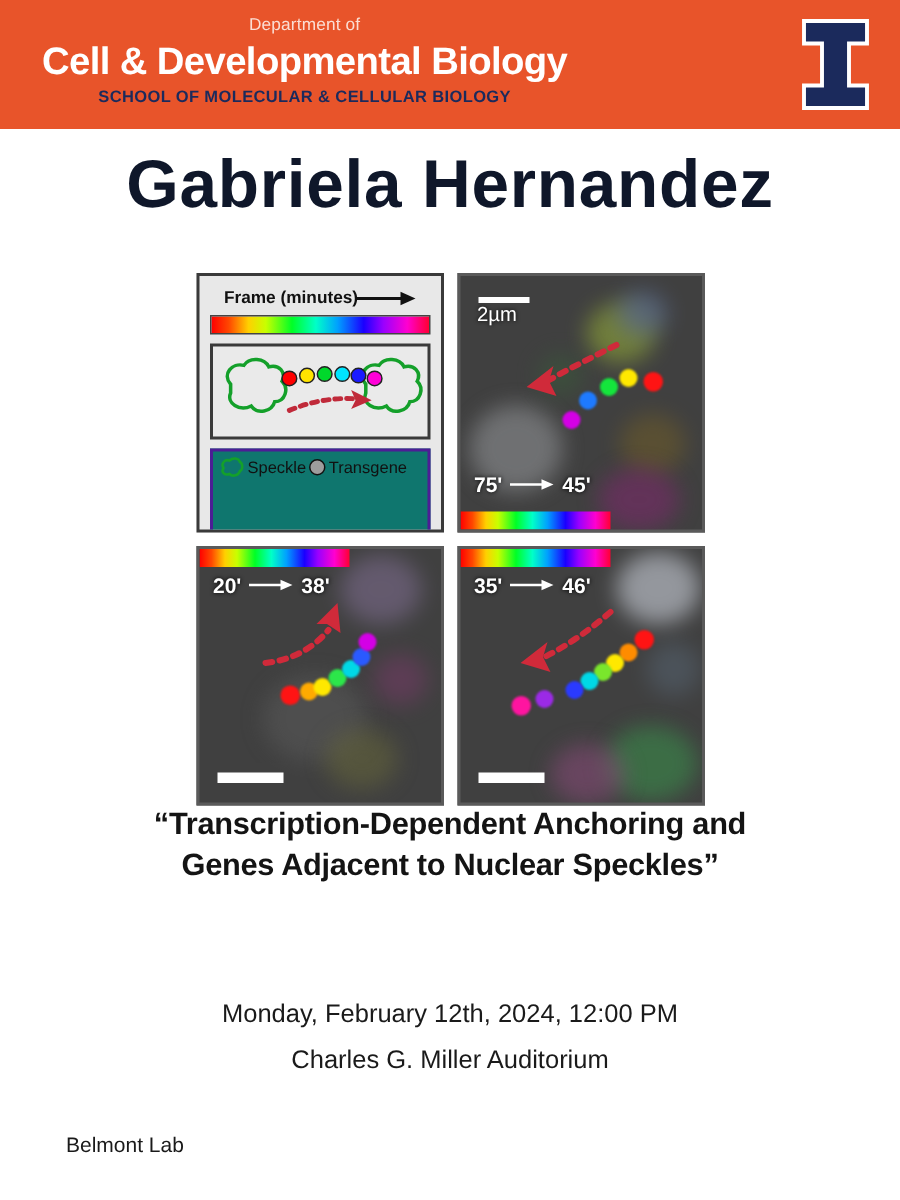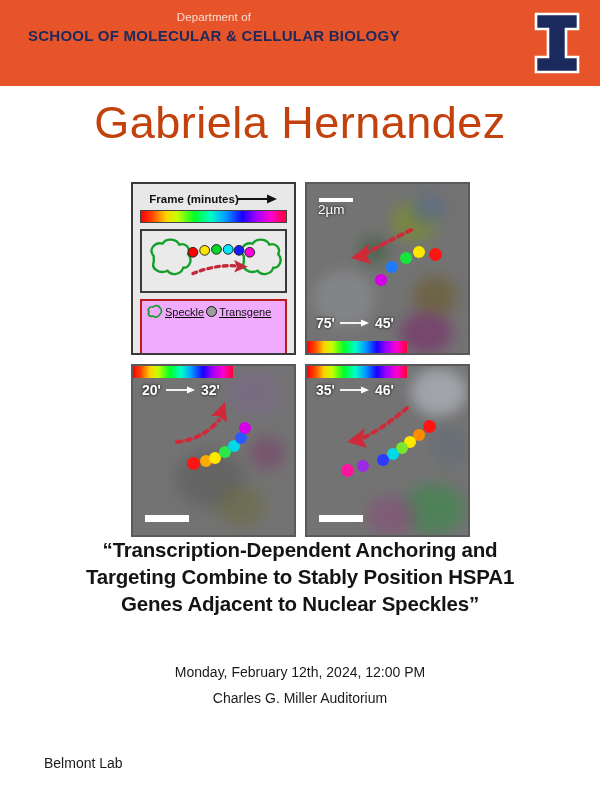--- a/index.html
+++ b/index.html
@@ -21,35 +21,35 @@
   .dept-of {
     color: #fbded4; font-size: 11.5px; font-weight: 400;
     letter-spacing: .1px; line-height: 1.1;
   }
   .dept-name {
     color: #ffffff; font-size: 25.5px; font-weight: 700;
     letter-spacing: -.4px; line-height: 1.18; margin-top: 2px;
     white-space: nowrap;
   }
   .school-name {
-    color: #1b2a5c; font-size: 15px; font-weight: 700;
+    color: #1b2a5c; font-size: 11px; font-weight: 700;
     letter-spacing: .25px; line-height: 1.2; margin-top: 3px;
     white-space: nowrap;
   }
   .logo-wrap {
     width: 86px; height: 86px; display: flex;
     align-items: center; justify-content: center;
   }
   .block-i { display: block; }
 
   
   .speaker-name {
     position: absolute; left: 0; top: 100px; width: 600px;
-    text-align: center; color: #c2410c;
-    font-size: 45px; font-weight: 400; letter-spacing: .5px;
+    text-align: center; color: #0f172a;
+    font-size: 45px; font-weight: 700; letter-spacing: .5px;
     line-height: 1;
   }
 
   
   .figure { position: absolute; left: 131px; top: 182px; width: 346px; height: 355px; }
   .fig-row { position: absolute; left: 0; width: 346px; height: 173px; }
   .fig-row.top { top: 0; }
   .fig-row.bottom { top: 182px; }
   .panel { position: absolute; top: 0; width: 165px; height: 173px; overflow: hidden; }
   .panel.left { left: 0; }
@@ -68,41 +68,41 @@
     background: linear-gradient(to right,
       #ff0000 0%, #ff4800 8%, #ffd000 17%, #c8ff00 25%,
       #00ff26 37%, #00ffc8 48%, #00a0ff 58%, #1a00ff 70%,
       #9900ff 79%, #ff00d0 90%, #ff0033 100%);
   }
   .schematic-box {
     margin-top: 6px; height: 64px; border: 2px solid #3a3a3a;
     background: #eaeaea; position: relative;
   }
   .legend-box {
-    margin-top: 6px; height: 60px; border: 2px solid #b91c1c;
-    background: #f0abfc; position: relative; padding: 3px 4px 0 4px; text-decoration: underline;
+    margin-top: 6px; height: 60px; border: 2px solid #4c1d95;
+    background: #0f766e; position: relative; padding: 3px 4px 0 4px;
   }
   .legend-row1 {
     display: flex; align-items: center; font-size: 11px; color: #111;
     white-space: nowrap; gap: 2px;
   }
   .legend-row2 {
     display: flex; align-items: flex-start; margin-top: 2px; gap: 5px;
   }
   .legend-movement-text {
     font-size: 10.5px; color: #111; line-height: 1.12; padding-top: 1px;
   }
   .transgene-dot {
     width: 11px; height: 11px; border-radius: 50%;
     background: #9d9d9d; border: 1.6px solid #111;
     display: inline-block; flex: 0 0 auto;
   }
 
   
-  .micro { background: #737373; border: 2px solid #5a5a5a; }
+  .micro { background: #404040; border: 2px solid #5a5a5a; }
   .micro-inner { position: absolute; inset: 0; overflow: hidden; }
   .blob { position: absolute; border-radius: 50%; filter: blur(7px); }
   .track-dot { position: absolute; border-radius: 50%; filter: blur(.6px); }
   .micro-cbar {
     position: absolute; height: 12px;
     background: linear-gradient(to right,
       #ff0000 0%, #ff4800 8%, #ffd000 17%, #c8ff00 25%,
       #00ff26 37%, #00ffc8 48%, #00a0ff 58%, #1a00ff 70%,
       #9900ff 79%, #ff00d0 90%, #ff0033 100%);
   }
@@ -123,36 +123,37 @@
     text-align: center; color: #141414;
     font-size: 20.5px; font-weight: 700; line-height: 1.32;
     letter-spacing: -.2px;
   }
 
   
   .event-details {
     position: absolute; left: 40px; top: 660px; width: 520px;
     text-align: center; color: #1a1a1a;
   }
-  .event-line { font-size: 14px; font-weight: 400; line-height: 1.85; }
+  .event-line { font-size: 17px; font-weight: 400; line-height: 1.85; }
 
   
   .lab-credit {
     position: absolute; left: 44px; top: 755px;
     font-size: 14px; font-weight: 400; color: #1a1a1a;
   }
 </style>
 </head>
 <body>
 
 <div class="poster">
 
   <div class="header">
     <div class="header-text">
       <div class="dept-of">Department of</div>
+      <div class="dept-name">Cell &amp; Developmental Biology</div>
       <div class="school-name">SCHOOL OF MOLECULAR &amp; CELLULAR BIOLOGY</div>
     </div>
     <div class="logo-wrap">
       <svg class="block-i" width="46" height="62" viewBox="0 0 46 62">
         <path d="M2 2 H44 V17 H32 V45 H44 V60 H2 V45 H14 V17 H2 Z" fill="#1b2a5c" stroke="#ffffff" stroke-width="2.6" stroke-linejoin="miter"></path>
       </svg>
     </div>
   </div>
 
   <div class="speaker-name">Gabriela Hernandez</div>
@@ -262,21 +263,21 @@
           </svg>
 
           <div class="micro-cbar" style="left:0;top:0;width:100px"></div>
 
           <div class="time-label" style="left:9px;top:16px">
             <span>20'</span>
             <svg width="30" height="10" viewBox="0 0 30 10">
               <line x1="0" y1="5" x2="22" y2="5" stroke="#fff" stroke-width="1.8"></line>
               <polygon points="21,1.5 29,5 21,8.5" fill="#fff"></polygon>
             </svg>
-            <span>32'</span>
+            <span>38'</span>
           </div>
 
           <div class="scalebar" style="left:12px;bottom:13px;width:44px;height:7px"></div>
         </div>
       </div>
 
       <div class="panel right micro">
         <div class="micro-inner">
           <div class="blob" style="left:104px;top:2px;width:56px;height:48px;background:#b0b4bc;opacity:.75"></div>
           <div class="blob" style="left:96px;top:118px;width:62px;height:50px;background:#3a8a4a;opacity:.62"></div>
@@ -309,21 +310,20 @@
           </div>
 
           <div class="scalebar" style="left:12px;bottom:13px;width:44px;height:7px"></div>
         </div>
       </div>
     </div>
   </div>
 
   <div class="talk-title">
     <div>“Transcription-Dependent Anchoring and</div>
-    <div>Targeting Combine to Stably Position HSPA1</div>
     <div>Genes Adjacent to Nuclear Speckles”</div>
   </div>
 
   <div class="event-details">
     <div class="event-line">Monday, February 12th, 2024, 12:00 PM</div>
     <div class="event-line">Charles G. Miller Auditorium</div>
   </div>
 
   <div class="lab-credit">Belmont Lab</div>
 

